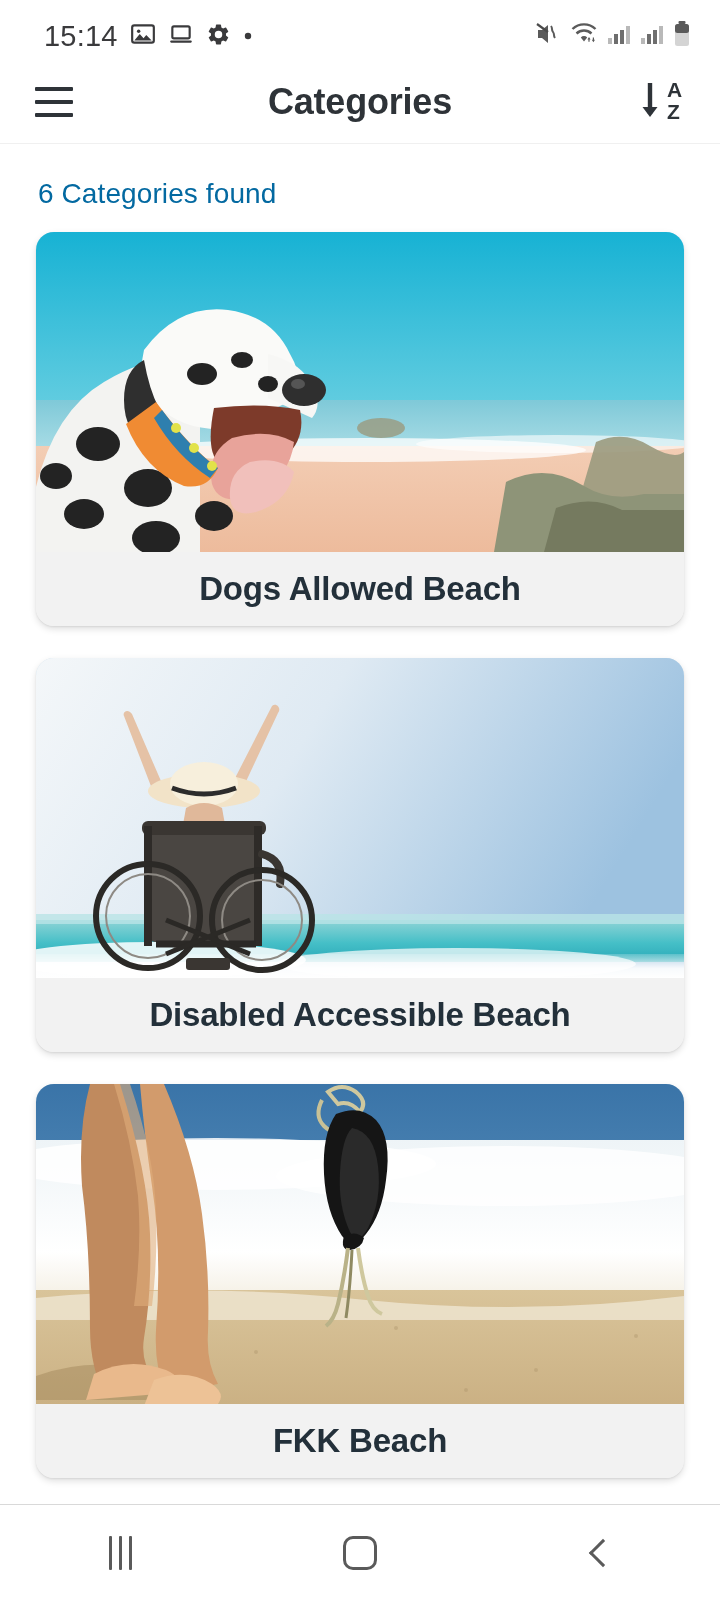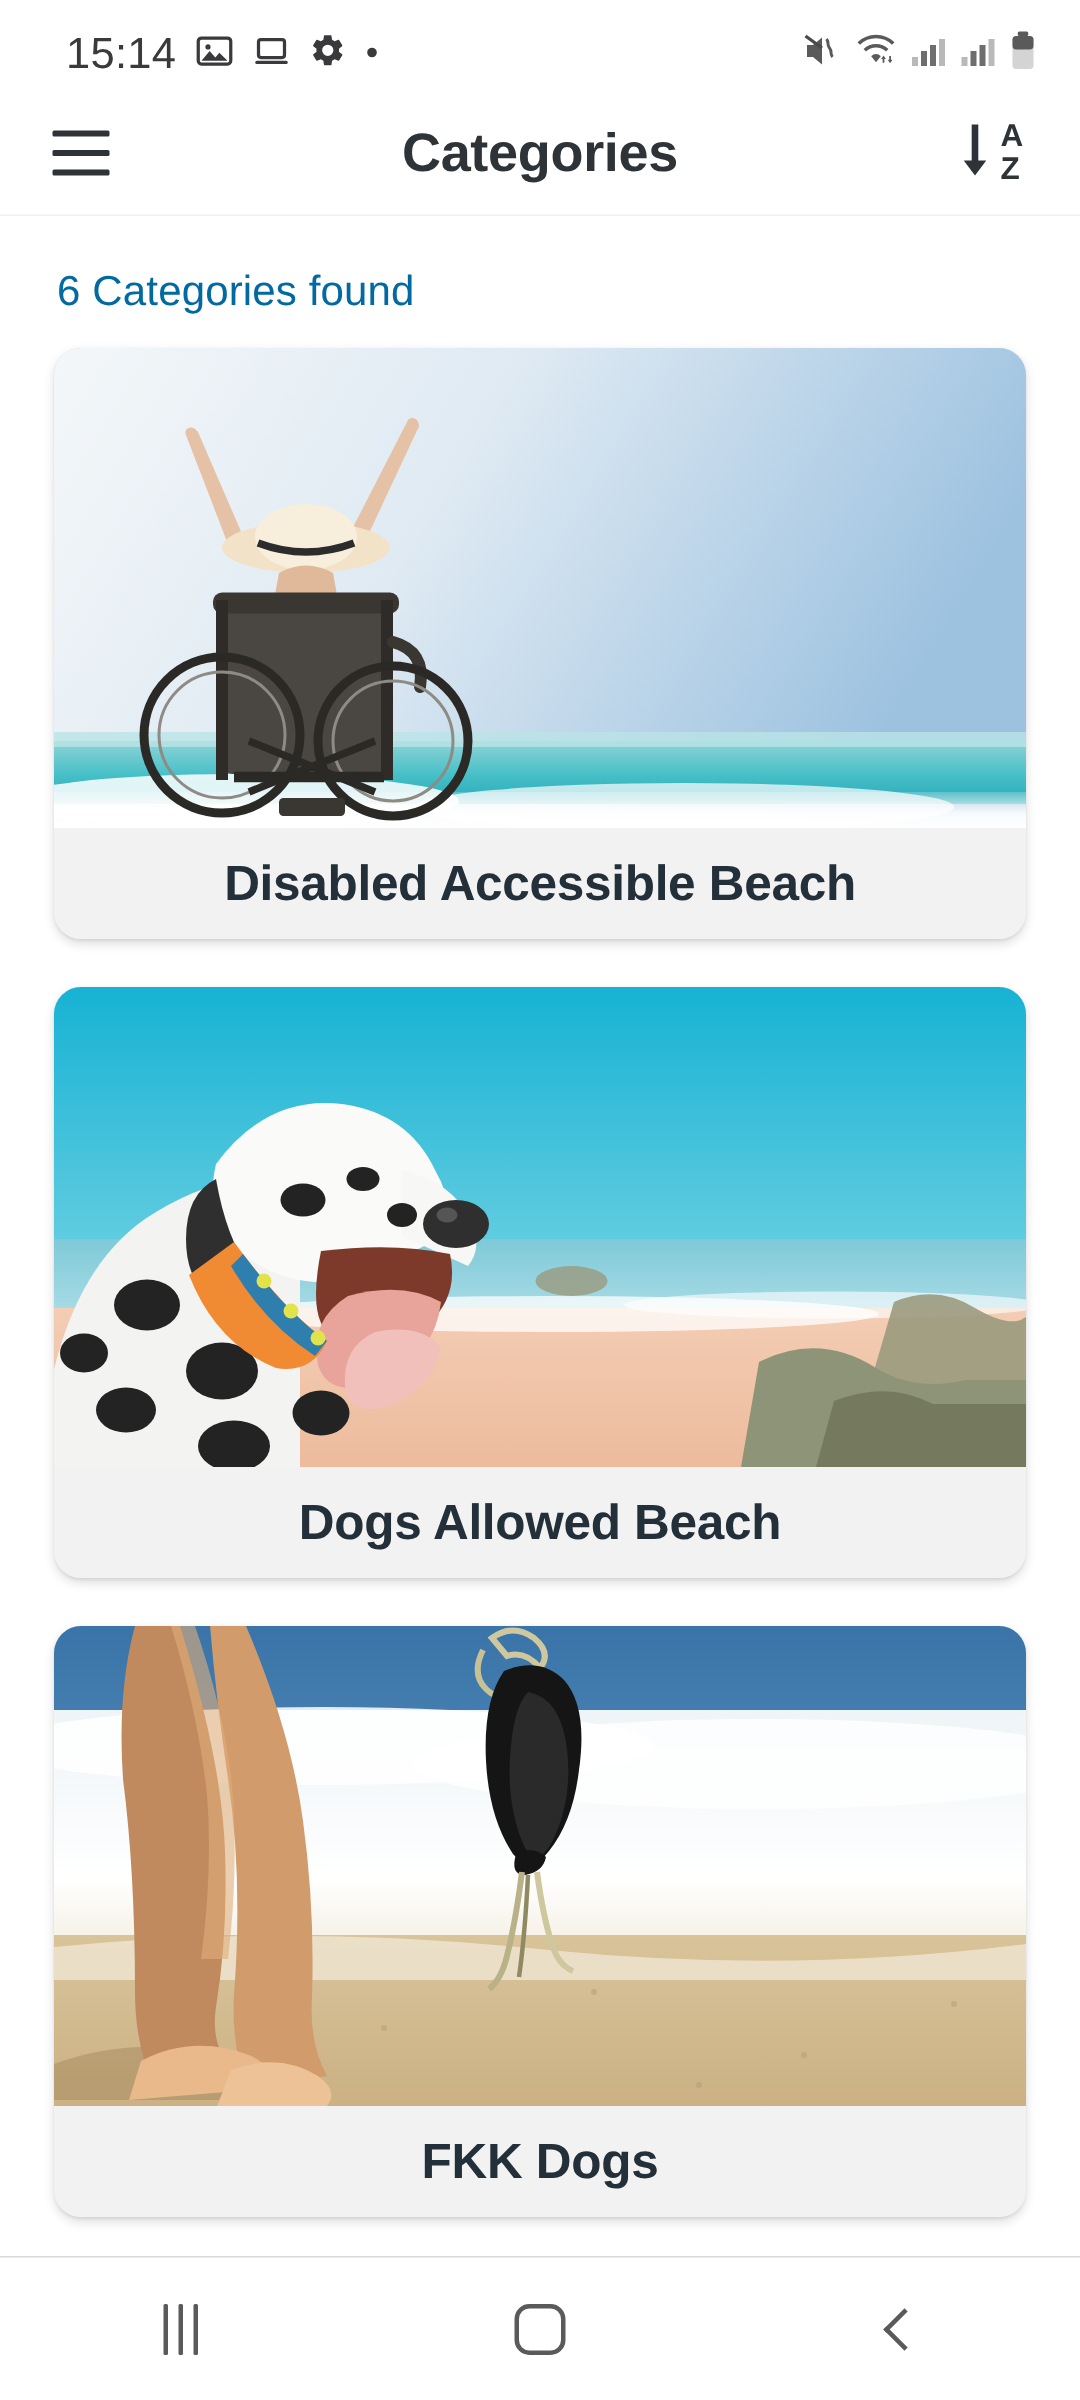--- a/index.html
+++ b/index.html
@@ -217,20 +217,84 @@
         <text x="32" y="45" font-family="Liberation Sans, sans-serif" font-size="21" font-weight="bold" fill="#2e3338">Z</text>
       </svg>
     </div>
   </div>
 
   <div class="content">
 
     <div class="found-text">6 Categories found</div>
 
     <div class="cards">
+
+      <div class="card">
+        <div class="card-img">
+          <svg viewBox="0 0 648 320" preserveAspectRatio="xMidYMid slice">
+            <defs>
+              <linearGradient id="sky2" x1="0" y1="0" x2="0" y2="1">
+                <stop offset="0%" stop-color="#17b2d4"></stop>
+                <stop offset="55%" stop-color="#63cde0"></stop>
+                <stop offset="100%" stop-color="#dff0f2"></stop>
+              </linearGradient>
+              <linearGradient id="sea2" x1="0" y1="0" x2="0" y2="1">
+                <stop offset="0%" stop-color="#7fc9d8"></stop>
+                <stop offset="100%" stop-color="#aadde6"></stop>
+              </linearGradient>
+              <linearGradient id="sand2" x1="0" y1="0" x2="0" y2="1">
+                <stop offset="0%" stop-color="#f3cdb4"></stop>
+                <stop offset="100%" stop-color="#edbb9c"></stop>
+              </linearGradient>
+            </defs>
+            <rect width="648" height="320" fill="url(#sky2)"></rect>
+            <rect y="168" width="648" height="52" fill="url(#sea2)"></rect>
+            <rect y="214" width="648" height="106" fill="url(#sand2)"></rect>
+            <ellipse cx="330" cy="218" rx="220" ry="12" fill="#ffffff" opacity=".75"></ellipse>
+            <ellipse cx="520" cy="212" rx="140" ry="9" fill="#ffffff" opacity=".6"></ellipse>
+
+            <path d="M560 210 q28 -12 54 4 q24 14 34 6 l0 100 l-120 0 Z" fill="#9a9a7e" opacity=".9"></path>
+            <path d="M470 250 q40 -20 78 4 q26 16 60 8 l40 0 l0 58 l-190 0 Z" fill="#8e9478"></path>
+            <path d="M520 276 q36 -14 66 2 l62 0 l0 42 l-140 0 Z" fill="#757a5f"></path>
+            <ellipse cx="345" cy="196" rx="24" ry="10" fill="#9a9a7e" opacity=".8"></ellipse>
+
+            <g>
+              <path d="M-10 320 q10 -130 78 -170 q50 -30 96 -22 l0 192 Z" fill="#f3f3f1"></path>
+              <path d="M108 118 q34 -46 84 -40 q44 6 62 44 q14 24 6 44 l-60 30 q-50 6 -78 -22 q-22 -22 -14 -56 Z" fill="#fafaf8"></path>
+              <path d="M108 128 q-20 10 -20 40 q0 34 26 44 q20 8 34 -6 q-30 -20 -40 -78 Z" fill="#2f2f2f"></path>
+              <path d="M232 122 q34 8 46 34 q8 18 -2 30 l-44 -20 Z" fill="#f7f7f5"></path>
+              <ellipse cx="268" cy="158" rx="22" ry="16" fill="#2f2f2f"></ellipse>
+              <ellipse cx="262" cy="152" rx="7" ry="5" fill="#555"></ellipse>
+
+              <path d="M178 176 q48 -6 86 2 q6 28 -14 46 q-28 22 -62 10 q-20 -8 -10 -58 Z" fill="#7d3a2a"></path>
+              <path d="M196 206 q36 -10 62 4 q-4 36 -40 52 q-34 14 -42 -10 q-6 -30 20 -46 Z" fill="#e8a39a"></path>
+              <path d="M214 230 q30 -6 44 10 q-6 30 -38 40 q-24 6 -26 -14 q-2 -26 20 -36 Z" fill="#f1c0bb"></path>
+
+              <ellipse cx="62" cy="212" rx="22" ry="17" fill="#232323"></ellipse>
+              <ellipse cx="112" cy="256" rx="24" ry="19" fill="#232323"></ellipse>
+              <ellipse cx="48" cy="282" rx="20" ry="15" fill="#232323"></ellipse>
+              <ellipse cx="120" cy="306" rx="24" ry="17" fill="#232323"></ellipse>
+              <ellipse cx="178" cy="284" rx="19" ry="15" fill="#232323"></ellipse>
+              <ellipse cx="166" cy="142" rx="15" ry="11" fill="#232323"></ellipse>
+              <ellipse cx="206" cy="128" rx="11" ry="8" fill="#232323"></ellipse>
+              <ellipse cx="232" cy="152" rx="10" ry="8" fill="#232323"></ellipse>
+              <ellipse cx="20" cy="244" rx="16" ry="13" fill="#232323"></ellipse>
+
+              <path d="M120 170 q34 46 62 66 q-10 22 -34 18 q-40 -16 -58 -62 Z" fill="#f08b33"></path>
+              <path d="M126 178 q30 40 56 58 l-8 10 q-34 -22 -56 -60 Z" fill="#2e7fae"></path>
+              <circle cx="140" cy="196" r="5" fill="#e2e24a"></circle>
+              <circle cx="158" cy="216" r="5" fill="#e2e24a"></circle>
+              <circle cx="176" cy="234" r="5" fill="#e2e24a"></circle>
+            </g>
+          </svg>
+        </div>
+        <div class="card-caption">
+          <span>Dogs Allowed Beach</span>
+        </div>
+      </div>
 
       <div class="card">
         <div class="card-img">
           <svg viewBox="0 0 648 320" preserveAspectRatio="xMidYMid slice">
             <defs>
               <linearGradient id="sky1" x1="0" y1="0" x2="1" y2="0.3">
                 <stop offset="0%" stop-color="#f4f7f9"></stop>
                 <stop offset="45%" stop-color="#dfeaf3"></stop>
                 <stop offset="100%" stop-color="#9dc2e0"></stop>
               </linearGradient>
@@ -276,84 +340,20 @@
         </div>
         <div class="card-caption">
           <span>Disabled Accessible Beach</span>
         </div>
       </div>
 
       <div class="card">
         <div class="card-img">
           <svg viewBox="0 0 648 320" preserveAspectRatio="xMidYMid slice">
             <defs>
-              <linearGradient id="sky2" x1="0" y1="0" x2="0" y2="1">
-                <stop offset="0%" stop-color="#17b2d4"></stop>
-                <stop offset="55%" stop-color="#63cde0"></stop>
-                <stop offset="100%" stop-color="#dff0f2"></stop>
-              </linearGradient>
-              <linearGradient id="sea2" x1="0" y1="0" x2="0" y2="1">
-                <stop offset="0%" stop-color="#7fc9d8"></stop>
-                <stop offset="100%" stop-color="#aadde6"></stop>
-              </linearGradient>
-              <linearGradient id="sand2" x1="0" y1="0" x2="0" y2="1">
-                <stop offset="0%" stop-color="#f3cdb4"></stop>
-                <stop offset="100%" stop-color="#edbb9c"></stop>
-              </linearGradient>
-            </defs>
-            <rect width="648" height="320" fill="url(#sky2)"></rect>
-            <rect y="168" width="648" height="52" fill="url(#sea2)"></rect>
-            <rect y="214" width="648" height="106" fill="url(#sand2)"></rect>
-            <ellipse cx="330" cy="218" rx="220" ry="12" fill="#ffffff" opacity=".75"></ellipse>
-            <ellipse cx="520" cy="212" rx="140" ry="9" fill="#ffffff" opacity=".6"></ellipse>
-
-            <path d="M560 210 q28 -12 54 4 q24 14 34 6 l0 100 l-120 0 Z" fill="#9a9a7e" opacity=".9"></path>
-            <path d="M470 250 q40 -20 78 4 q26 16 60 8 l40 0 l0 58 l-190 0 Z" fill="#8e9478"></path>
-            <path d="M520 276 q36 -14 66 2 l62 0 l0 42 l-140 0 Z" fill="#757a5f"></path>
-            <ellipse cx="345" cy="196" rx="24" ry="10" fill="#9a9a7e" opacity=".8"></ellipse>
-
-            <g>
-              <path d="M-10 320 q10 -130 78 -170 q50 -30 96 -22 l0 192 Z" fill="#f3f3f1"></path>
-              <path d="M108 118 q34 -46 84 -40 q44 6 62 44 q14 24 6 44 l-60 30 q-50 6 -78 -22 q-22 -22 -14 -56 Z" fill="#fafaf8"></path>
-              <path d="M108 128 q-20 10 -20 40 q0 34 26 44 q20 8 34 -6 q-30 -20 -40 -78 Z" fill="#2f2f2f"></path>
-              <path d="M232 122 q34 8 46 34 q8 18 -2 30 l-44 -20 Z" fill="#f7f7f5"></path>
-              <ellipse cx="268" cy="158" rx="22" ry="16" fill="#2f2f2f"></ellipse>
-              <ellipse cx="262" cy="152" rx="7" ry="5" fill="#555"></ellipse>
-
-              <path d="M178 176 q48 -6 86 2 q6 28 -14 46 q-28 22 -62 10 q-20 -8 -10 -58 Z" fill="#7d3a2a"></path>
-              <path d="M196 206 q36 -10 62 4 q-4 36 -40 52 q-34 14 -42 -10 q-6 -30 20 -46 Z" fill="#e8a39a"></path>
-              <path d="M214 230 q30 -6 44 10 q-6 30 -38 40 q-24 6 -26 -14 q-2 -26 20 -36 Z" fill="#f1c0bb"></path>
-
-              <ellipse cx="62" cy="212" rx="22" ry="17" fill="#232323"></ellipse>
-              <ellipse cx="112" cy="256" rx="24" ry="19" fill="#232323"></ellipse>
-              <ellipse cx="48" cy="282" rx="20" ry="15" fill="#232323"></ellipse>
-              <ellipse cx="120" cy="306" rx="24" ry="17" fill="#232323"></ellipse>
-              <ellipse cx="178" cy="284" rx="19" ry="15" fill="#232323"></ellipse>
-              <ellipse cx="166" cy="142" rx="15" ry="11" fill="#232323"></ellipse>
-              <ellipse cx="206" cy="128" rx="11" ry="8" fill="#232323"></ellipse>
-              <ellipse cx="232" cy="152" rx="10" ry="8" fill="#232323"></ellipse>
-              <ellipse cx="20" cy="244" rx="16" ry="13" fill="#232323"></ellipse>
-
-              <path d="M120 170 q34 46 62 66 q-10 22 -34 18 q-40 -16 -58 -62 Z" fill="#f08b33"></path>
-              <path d="M126 178 q30 40 56 58 l-8 10 q-34 -22 -56 -60 Z" fill="#2e7fae"></path>
-              <circle cx="140" cy="196" r="5" fill="#e2e24a"></circle>
-              <circle cx="158" cy="216" r="5" fill="#e2e24a"></circle>
-              <circle cx="176" cy="234" r="5" fill="#e2e24a"></circle>
-            </g>
-          </svg>
-        </div>
-        <div class="card-caption">
-          <span>Dogs Allowed Beach</span>
-        </div>
-      </div>
-
-      <div class="card">
-        <div class="card-img">
-          <svg viewBox="0 0 648 320" preserveAspectRatio="xMidYMid slice">
-            <defs>
               <linearGradient id="sea3" x1="0" y1="0" x2="0" y2="1">
                 <stop offset="0%" stop-color="#3a74a8"></stop>
                 <stop offset="100%" stop-color="#6fa2c8"></stop>
               </linearGradient>
               <linearGradient id="sand3" x1="0" y1="0" x2="0" y2="1">
                 <stop offset="0%" stop-color="#d9c49a"></stop>
                 <stop offset="100%" stop-color="#cbb184"></stop>
               </linearGradient>
               <linearGradient id="foam3" x1="0" y1="0" x2="0" y2="1">
                 <stop offset="0%" stop-color="#eef4f7"></stop>
@@ -393,21 +393,21 @@
               <path d="M300 30 q24 -10 40 6 q16 18 10 60 q-4 34 -20 54 q-12 16 -24 2 q-16 -24 -18 -62 q-2 -40 12 -60 Z" fill="#151515"></path>
               <path d="M316 44 q22 4 26 38 q4 34 -10 62 q-10 18 -18 4 q-12 -26 -10 -60 q2 -34 12 -44 Z" fill="#2a2a2a"></path>
               <path d="M308 152 q12 -6 20 2 q-2 10 -14 12 q-10 0 -6 -14 Z" fill="#151515"></path>
               <path d="M312 164 q-4 32 -10 56 q-4 16 -12 22" fill="none" stroke="#b9b288" stroke-width="4"></path>
               <path d="M322 164 q4 30 10 48 q4 14 14 18" fill="none" stroke="#cfc89e" stroke-width="4"></path>
               <path d="M316 166 q-2 40 -6 68" fill="none" stroke="#8f8a62" stroke-width="3"></path>
             </g>
           </svg>
         </div>
         <div class="card-caption">
-          <span>FKK Dogs</span>
+          <span>FKK Beach</span>
         </div>
       </div>
 
     </div>
   </div>
 
   <div class="navbar">
     <div class="nav-btn">
       <div class="recents">
         <i></i>

